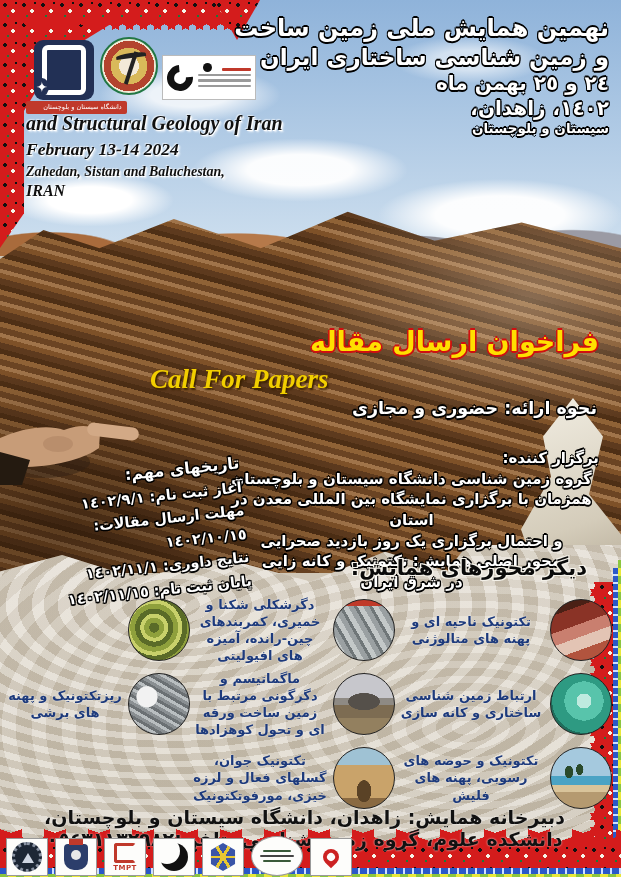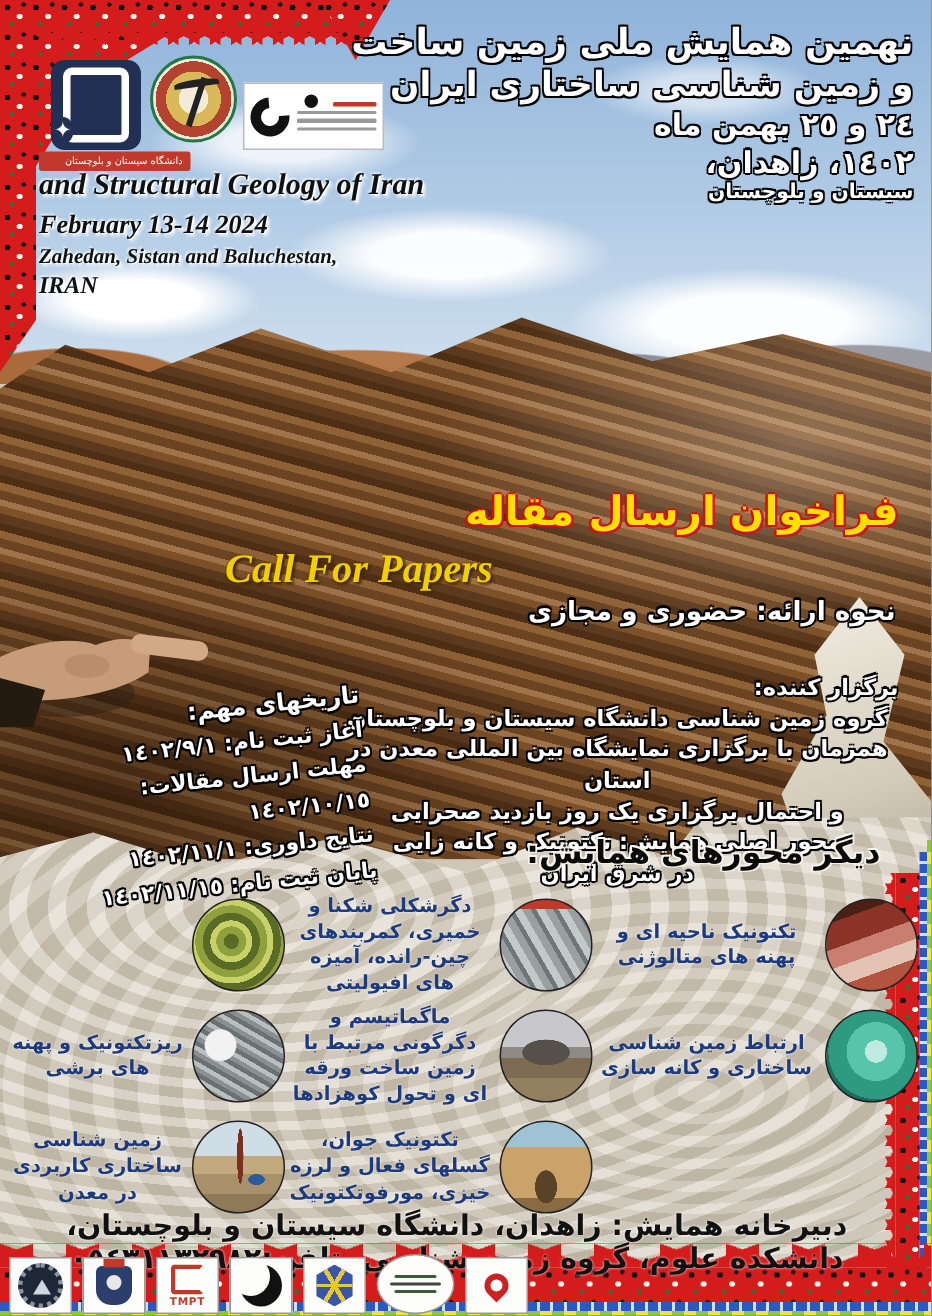--- a/index.html
+++ b/index.html
@@ -303,28 +303,28 @@
   </div>
   <div class="theme col-m row2">
     <div class="txt">ماگماتیسم و دگرگونی مرتبط با زمین ساخت ورقه ای و تحول کوهزادها</div>
     <div class="ph p-volc"></div>
   </div>
   <div class="theme col-l row2">
     <div class="txt">ریزتکتونیک و پهنه های برشی</div>
     <div class="ph p-thin"></div>
   </div>
 
+  <div class="theme col-r row3">
+    <div class="txt">تکتونیک و حوضه های رسوبی، پهنه های فلیش</div>
+    <div class="ph p-beach"></div>
+  </div>
   <div class="theme col-m row3">
     <div class="txt">تکتونیک جوان، گسلهای فعال و لرزه خیزی، مورفوتکتونیک</div>
     <div class="ph p-citadel"></div>
   </div>
-  <div class="theme col-l row3">
-    <div class="txt">زمین شناسی ساختاری کاربردی در معدن</div>
-    <div class="ph p-drill"></div>
-  </div>
 
   <div class="contact">دبیرخانه همایش: زاهدان، دانشگاه سیستان و بلوچستان، دانشکده علوم، گروه زمین شناسی، تلفن:٠٥٤٣١١٣٢٩٨٢</div>
 
   <div class="flogos">
     <div class="fbox">
         <div class="f-gear"></div>
       </div>
     <div class="fbox">
         <div class="f-crest"></div>
       </div>

